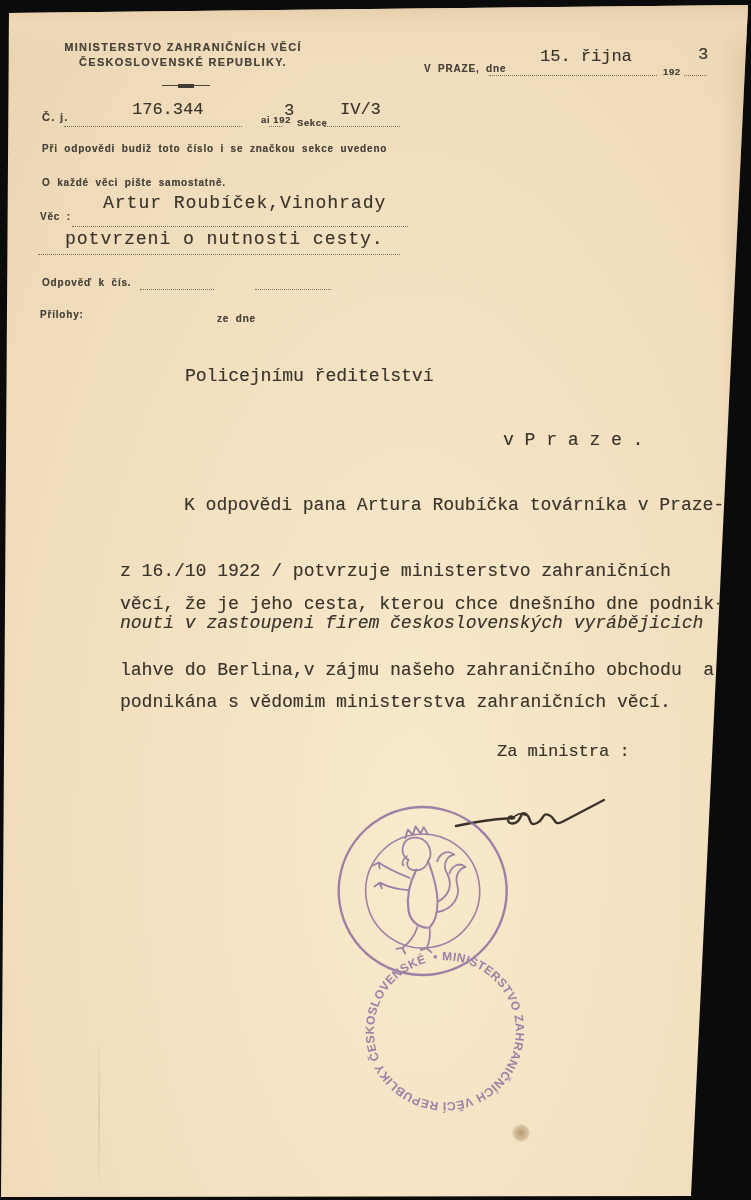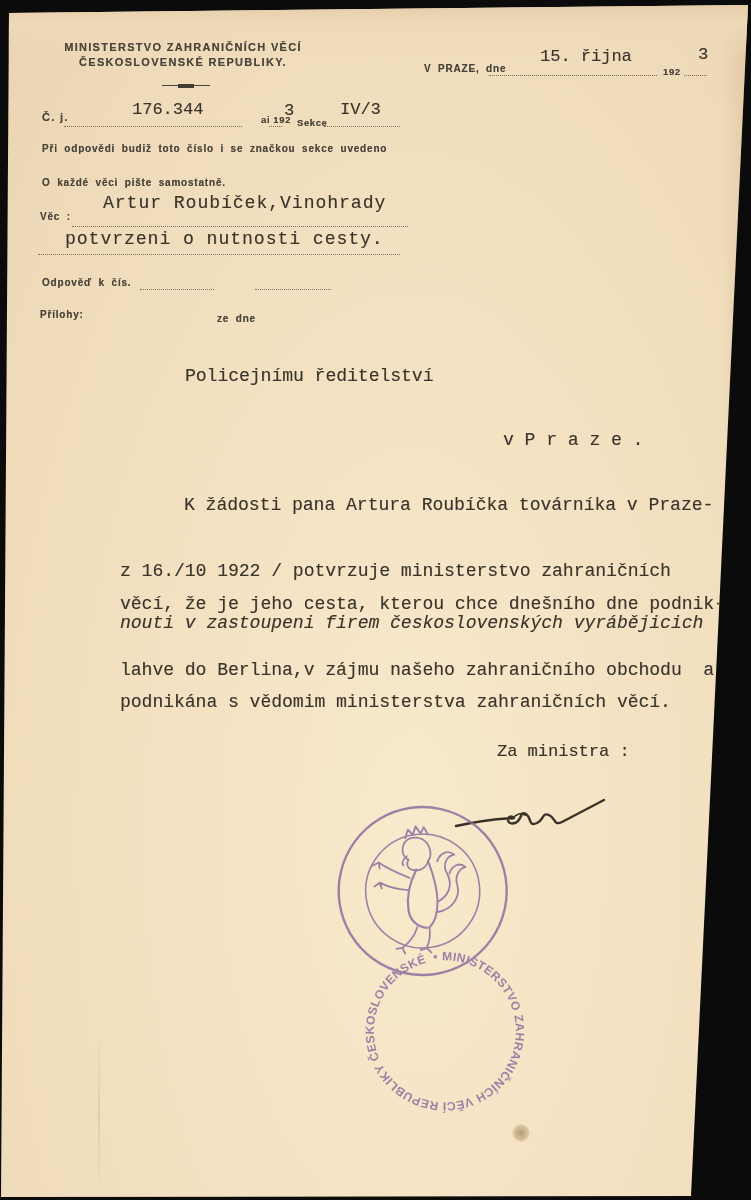--- a/index.html
+++ b/index.html
@@ -98,21 +98,21 @@
 
     <div class="print p10" style="left:42px;top:277px;">Odpověď k čís.</div>
     <div class="rule" style="left:140px;top:289px;width:74px;"></div>
     <div class="print p10" style="left:217px;top:269px;margin-top:44px;">ze dne</div>
     <div class="rule" style="left:255px;top:289px;width:76px;"></div>
     <div class="print p10" style="left:40px;top:309px;">Přílohy:</div>
 
     <div class="typed" style="left:185px;top:366px;">Policejnímu ředitelství</div>
     <div class="typed" style="left:503px;top:430px;">v P r a z e .</div>
 
-    <div class="typed" style="left:184px;top:495px;">K žádosti pana Artura Roubíčka továrníka v Praze-</div>
+    <div class="typed" style="left:184px;top:495px;">K odpovědi pana Artura Roubíčka továrníka v Praze-</div>
     <div class="typed" style="left:120px;top:561px;">z 16./10 1922 / potvrzuje ministerstvo zahraničních</div>
     <div class="typed" style="left:120px;top:594px;">věcí, že je jeho cesta, kterou chce dnešního dne podnik-</div>
     <div class="typed" style="left:120px;top:613px;font-style:italic;">nouti v zastoupeni firem československých vyrábějicich</div>
     <div class="typed" style="left:120px;top:660px;">lahve do Berlina,v zájmu našeho zahraničního obchodu  a</div>
     <div class="typed" style="left:120px;top:692px;">podnikána s vědomim ministerstva zahraničních věcí.</div>
 
     <div class="typed t17" style="left:497px;top:742px;">Za ministra :</div>
 
     <svg width="160" height="60" viewBox="0 0 160 60" style="left:452px;top:788px;">
       <path d="M4,38 C22,34 42,31 62,30

